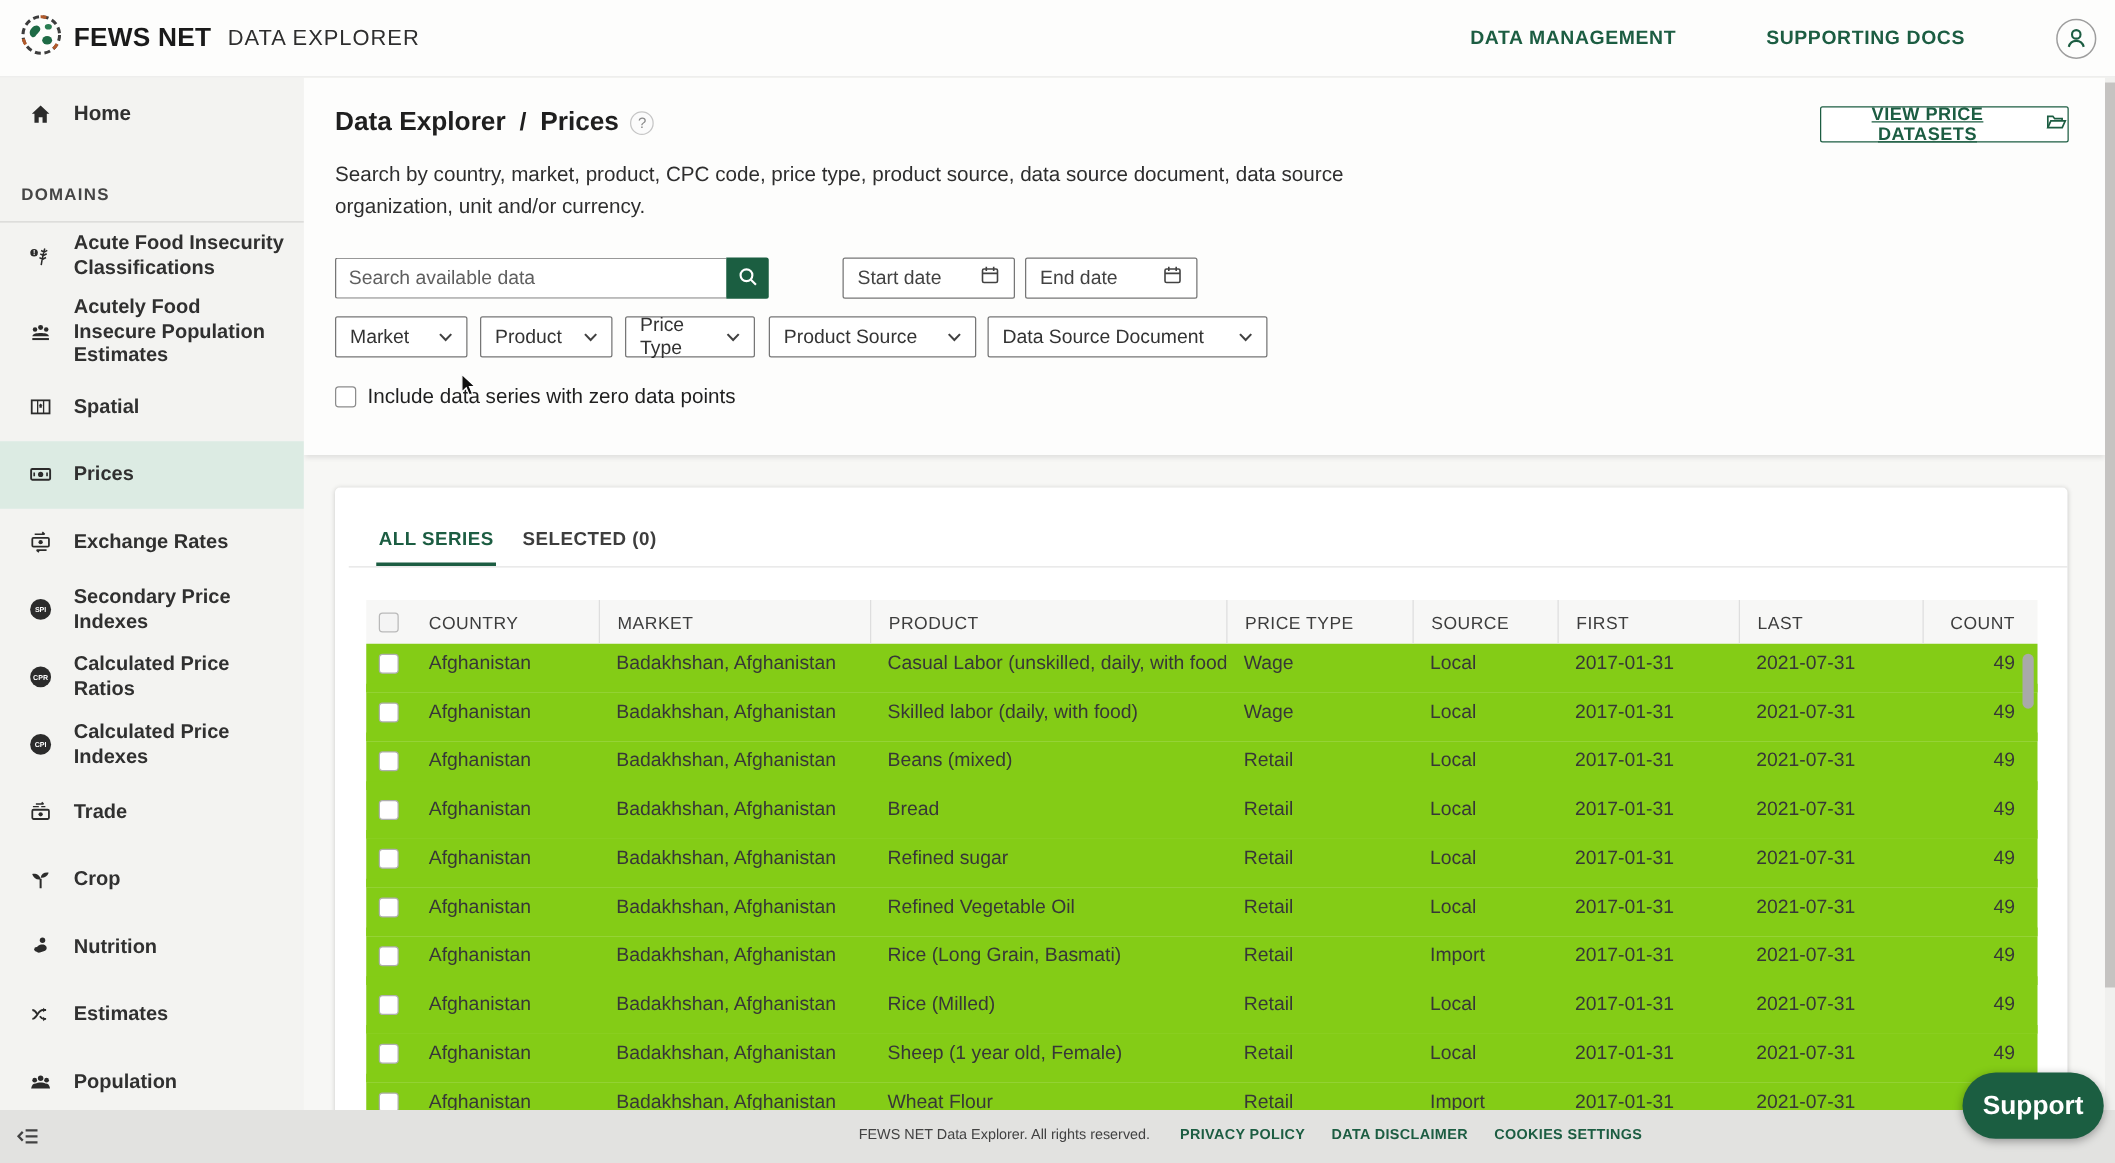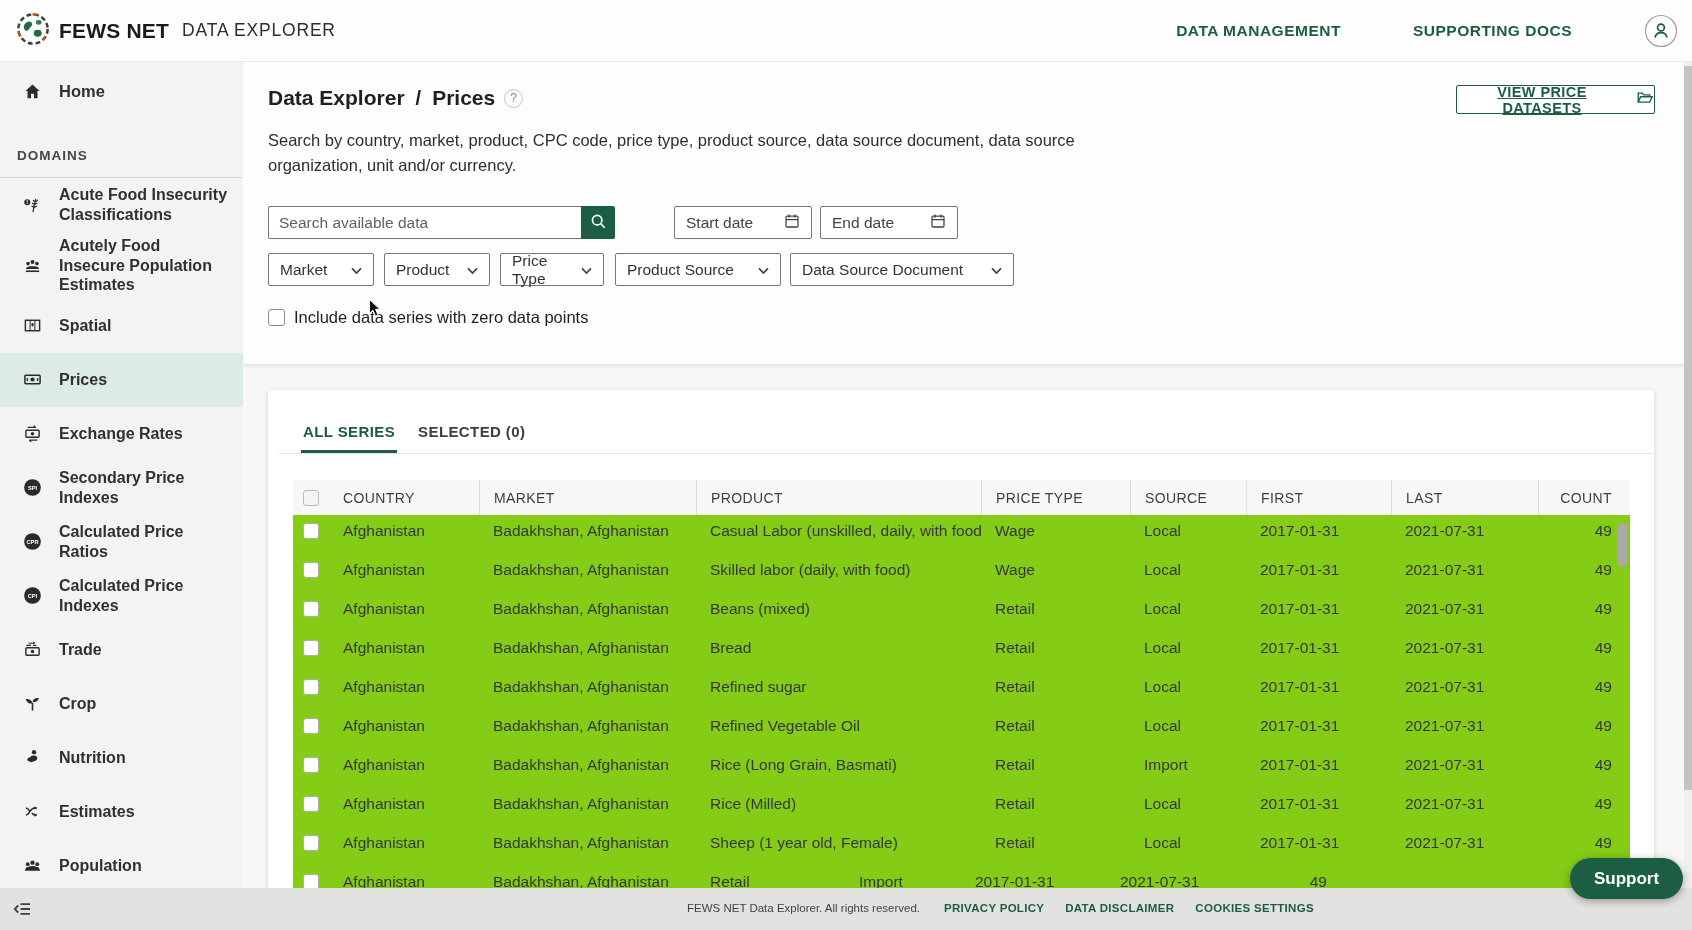--- a/index.html
+++ b/index.html
@@ -62,21 +62,21 @@
   .cbcell { justify-content:center; padding-left:0 !important; }
   .row-cb { width:16px; height:16px; border:1.5px solid #aeaeae; border-radius:3px; background:#fff; cursor:pointer; }
   .inner-scroll { position:absolute; left:1350px; top:133px; width:9px; height:44px; border-radius:5px; background:#a9a9a9; cursor:pointer; }
 
   
   .footer { position:fixed; left:0; bottom:0; width:1692px; height:42px; background:#e2e2e0; z-index:50; }
   .collapse-btn { position:absolute; left:12px; top:10px; width:22px; height:22px; cursor:pointer; }
   .copyright { position:absolute; left:687px; top:14px; font-size:11.5px; color:#424242; }
   .footer-links { position:absolute; left:944px; top:14px; display:flex; gap:21px; }
   .flink { font-size:11.5px; font-weight:600; color:#1c5d42; letter-spacing:.3px; cursor:pointer; }
-  .support-btn { position:fixed; left:1570px; top:858px; width:113px; height:41px; border-radius:28px; background:#1b5e41; color:#fff; font-size:17px; font-weight:700; display:flex; align-items:center; justify-content:center; box-shadow:0 2px 8px rgba(0,0,0,.35); z-index:60; cursor:pointer; }
+  .support-btn { position:fixed; left:1570px; top:858px; width:113px; height:53px; border-radius:28px; background:#1b5e41; color:#fff; font-size:21px; font-weight:700; display:flex; align-items:center; justify-content:center; box-shadow:0 2px 8px rgba(0,0,0,.35); z-index:60; cursor:pointer; }
   .page-scrollbar { position:fixed; right:0; top:62px; width:8px; bottom:0; background:#f0f0ee; z-index:45; }
   .page-thumb { position:absolute; left:0; top:4px; width:8px; height:724px; background:#c5c3c1; cursor:pointer; }
   .cursor { position:fixed; left:369px; top:299px; z-index:999; pointer-events:none; }
 </style>
 </head>
 <body>
 
 <header class="topbar">
   <div class="logo-wrap">
     <span>
@@ -474,20 +474,21 @@
             <div class="td" style="width: 145px;">2017-01-31</div>
             <div class="td" style="width: 147px;">2021-07-31</div>
             <div class="td num" style="width: 92px;">49</div>
           </div>
           <div class="trow">
             <div class="td cbcell" style="width: 36px;">
               <span class="row-cb"></span>
             </div>
             <div class="td" style="width: 150px;">Afghanistan</div>
             <div class="td" style="width: 217px;">Badakhshan, Afghanistan</div>
+            <div class="td" style="width: 285px;">Wheat Flour</div>
             <div class="td" style="width: 149px;">Retail</div>
             <div class="td" style="width: 116px;">Import</div>
             <div class="td" style="width: 145px;">2017-01-31</div>
             <div class="td" style="width: 147px;">2021-07-31</div>
             <div class="td num" style="width: 92px;">49</div>
           </div>
         </div>
     </div>
     <div class="inner-scroll"></div>
   </section>

